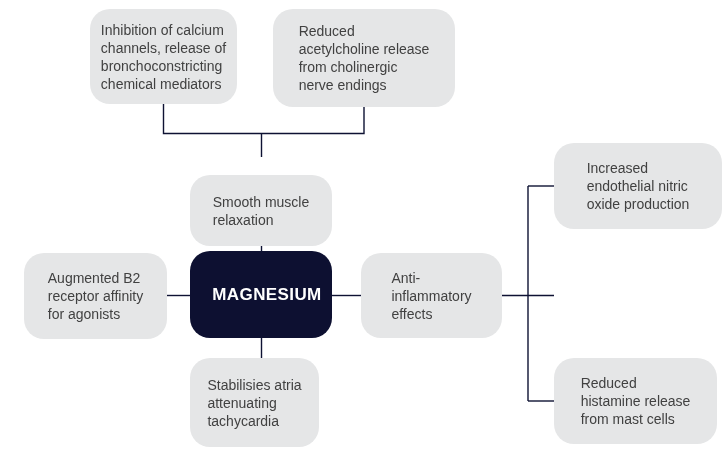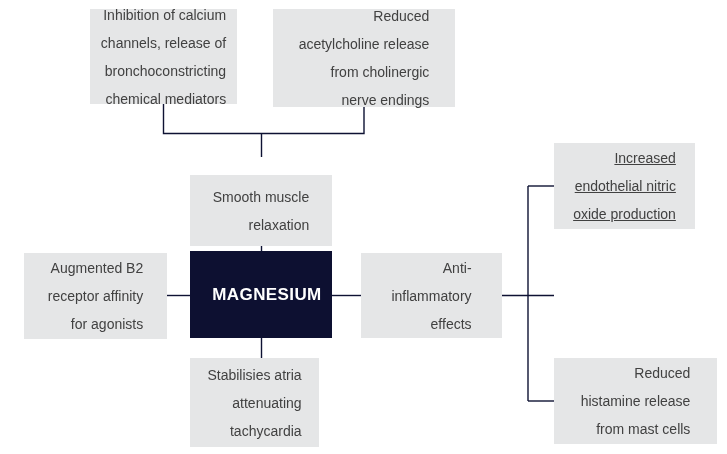--- a/index.html
+++ b/index.html
@@ -17,25 +17,26 @@
     width:727px;height:454px;
     background:var(--background);
     overflow:hidden;
   }
   .lines{position:absolute;left:0;top:0;width:727px;height:454px;}
   .lines path{stroke:var(--connector);stroke-width:1.4;fill:none;}
   .node{
     position:absolute;
     background:var(--node-bg);
     color:var(--node-text);
-    font-size:14px;line-height:28px;
+    font-size:14px;line-height:18px;
     display:flex;align-items:center;justify-content:center;
-    text-align:right;
+    text-align:left;
     white-space:pre-line;
     box-sizing:border-box;
+    border-radius:20px;
   }
   .node.center{
     background:var(--center-bg);
     color:var(--center-text);
     font-weight:bold;
     font-size:17px;
     letter-spacing:0.4px;
     white-space:nowrap;
     padding-left:12px;
   }
@@ -86,21 +87,21 @@
 for agonists</div>
 
   <div class="node" style="left:361px;top:253px;width:141px;height:85px;padding:0 26px;">Anti-
 inflammatory
 effects</div>
 
   <div class="node" style="left:190px;top:358px;width:129px;height:89px;">Stabilisies atria
 attenuating
 tachycardia</div>
 
-  <div class="node" style="left:554px;top:143px;width:141px;height:86px;text-decoration:underline;">Increased
+  <div class="node" style="left:554px;top:143px;width:168px;height:86px;">Increased
 endothelial nitric
 oxide production</div>
 
 
   <div class="node" style="left:554px;top:358px;width:163px;height:86px;">Reduced
 histamine release
 from mast cells</div>
 
 </div>
 

